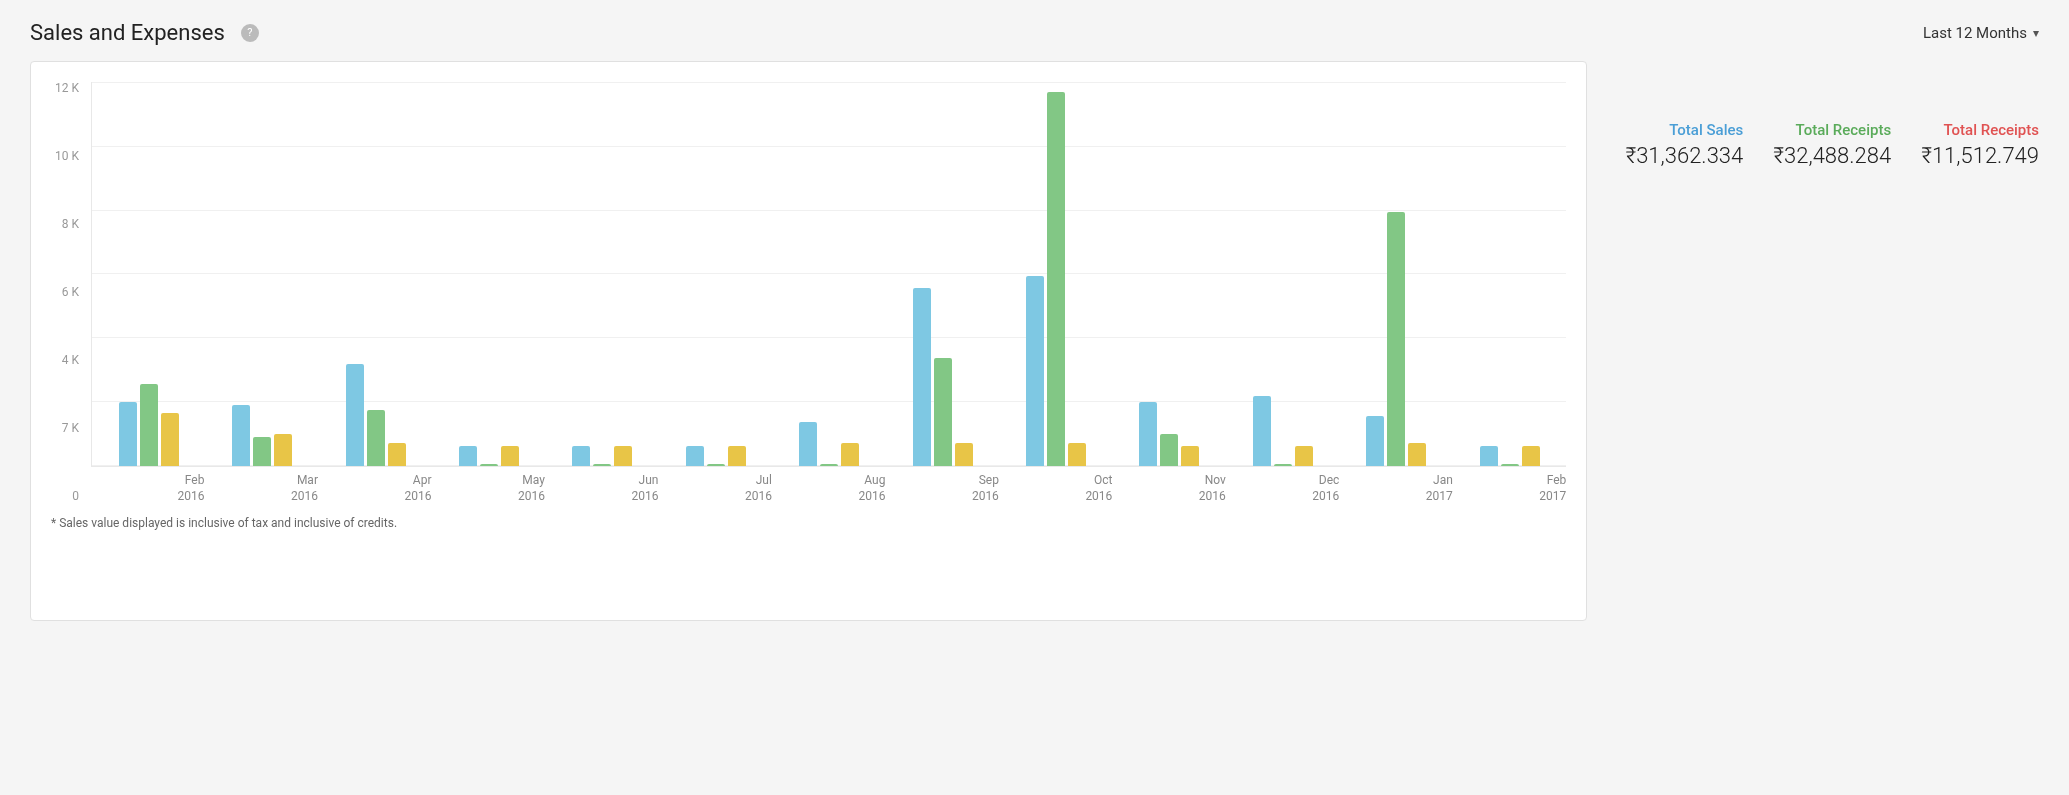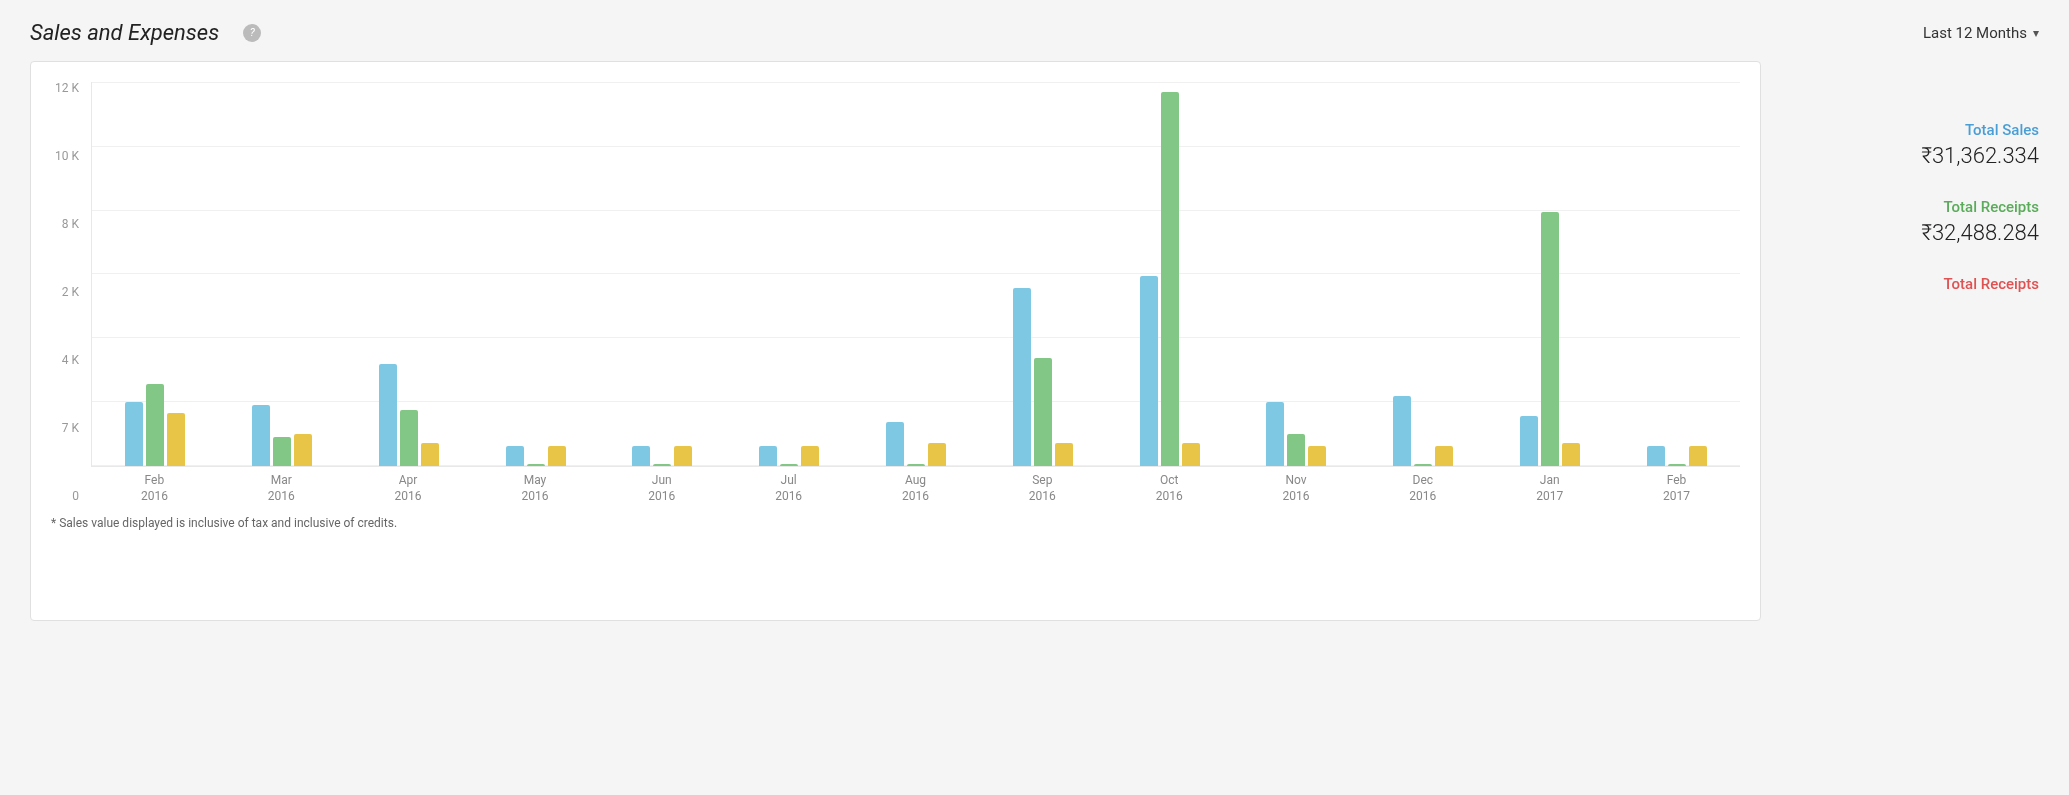--- a/index.html
+++ b/index.html
@@ -12,22 +12,21 @@
     }
     .page-header {
       display: flex;
       justify-content: space-between;
       align-items: center;
       margin-bottom: 16px;
     }
     .page-title-wrap {
       display: flex;
       align-items: center;
-      gap: 24px;
-      font-style: italic;
+      gap: 16px;
     }
     .page-title {
       font-size: 22px;
       font-weight: 400;
       color: #222;
     }
     .help-icon {
       width: 18px;
       height: 18px;
       border-radius: 50%;
@@ -128,35 +127,35 @@
     .bar-blue { background: #7ec8e3; }
     .bar-green { background: #82c785; }
     .bar-yellow { background: #e8c547; }
     .x-labels {
       display: flex;
       padding-left: 0;
       margin-top: 6px;
     }
     .x-label {
       flex: 1;
-      text-align: center;
+      text-align: right;
       font-size: 12px;
       color: #888;
       line-height: 1.3;
     }
     .footnote {
       font-size: 12px;
       color: #666;
       margin-top: 14px;
       padding-left: 10px;
     }
     .stats-panel {
       min-width: 240px;
       display: flex;
-      flex-direction: column;
+      flex-direction: row;
       gap: 30px;
       padding-top: 60px;
     }
     .stat-item {
       text-align: right;
     }
     .stat-label {
       font-size: 15px;
       font-weight: 500;
       margin-bottom: 4px;
@@ -184,21 +183,21 @@
   </div>
 </div>
 
 <div class="main-content">
   <div class="chart-container">
     <div class="chart-area">
       <div class="y-axis" id="y-axis">
           <div class="y-label">12 K</div>
           <div class="y-label">10 K</div>
           <div class="y-label">8 K</div>
-          <div class="y-label">2 K</div>
+          <div class="y-label">6 K</div>
           <div class="y-label">4 K</div>
           <div class="y-label">7 K</div>
           <div class="y-label">0</div>
         </div>
       <div class="chart-inner">
         <div class="bars-area" id="bars-area">
           <div class="grid-lines" id="grid-lines">
               <div class="grid-line"></div>
               <div class="grid-line"></div>
               <div class="grid-line"></div>
@@ -297,15 +296,16 @@
     <div class="stat-item">
       <div class="stat-label blue">Total Sales</div>
       <div class="stat-value">₹31,362.334</div>
     </div>
     <div class="stat-item">
       <div class="stat-label green">Total Receipts</div>
       <div class="stat-value">₹32,488.284</div>
     </div>
     <div class="stat-item">
       <div class="stat-label red">Total Receipts</div>
+      <div class="stat-value">₹11,512.749</div>
     </div>
   </div>
 </div>
 
 </body></html>

